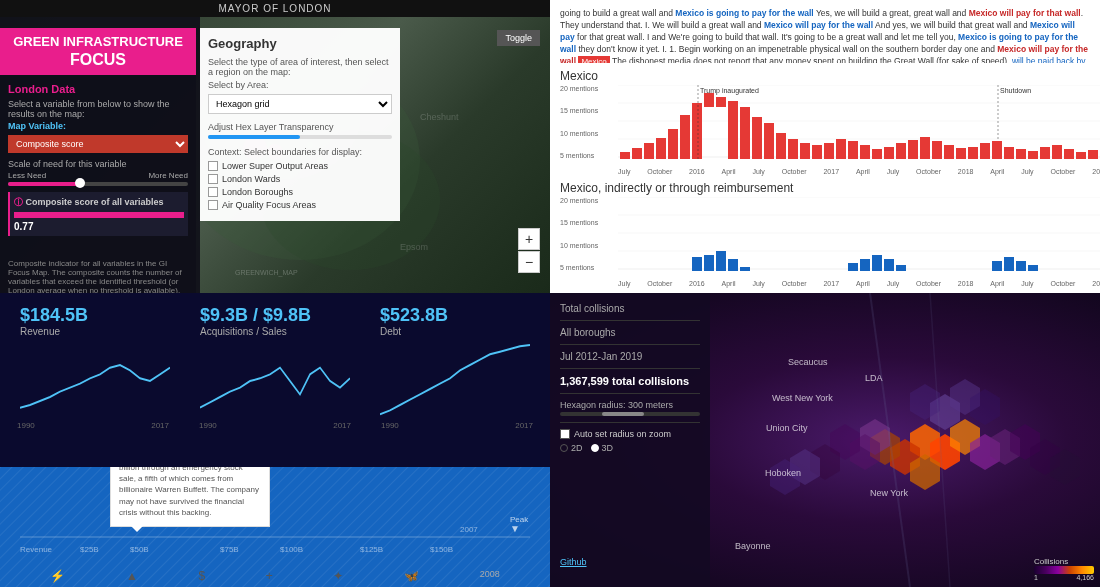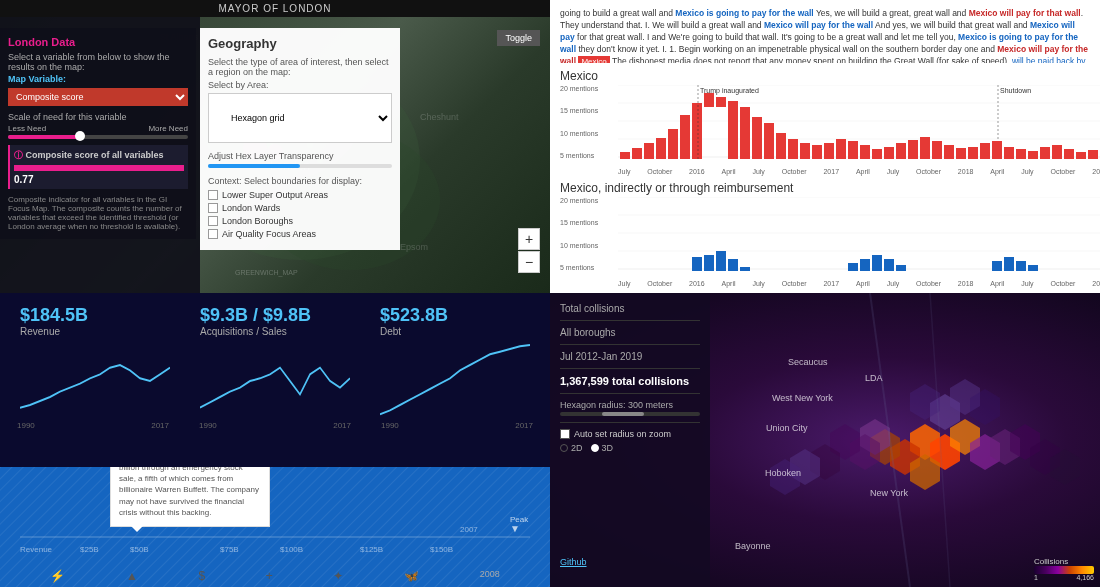--- a/index.html
+++ b/index.html
@@ -195,21 +195,21 @@
 
     .geo-sublabel {
       font-size: 9px;
       color: #555;
       margin-bottom: 3px;
     }
 
     .geo-select {
       width: 100%;
       border: 1px solid #ccc;
-      padding: 18px;
+      padding: 3px;
       font-size: 9px;
       margin-bottom: 8px;
       background: white;
     }
 
     .geo-transparency {
       font-size: 9px;
       color: #555;
       margin-bottom: 3px;
     }
@@ -643,20 +643,24 @@
       </svg>
     </div>
 
     <div class="map-overlay-dark"></div>
 
     <div class="top-bar">
       <span>MAYOR OF LONDON</span>
     </div>
 
     <div class="gi-sidebar">
+      <div class="gi-header">
+        <span>GREEN INFRASTRUCTURE</span>
+        <span class="focus">FOCUS</span>
+      </div>
       <div class="gi-body">
         <div class="gi-section-title">London Data</div>
         <div class="gi-label">Select a variable from below to show the results on the map:</div>
         <div class="gi-label">
           <span style="color:#4fc3f7;font-weight:bold">Map Variable:</span>
         </div>
         <select class="gi-select">
           <option>Composite score</option>
         </select>
 
@@ -672,21 +676,21 @@
 
         <div class="gi-info-box">
           <div class="gi-info-label">
             <span style="color:#e91e8c">ⓘ</span>
             <span style="color:#ccc;font-size:9px">Composite score of all variables</span>
           </div>
           <div class="gi-bar"></div>
           <div class="gi-value">0.77</div>
         </div>
 
-        <div class="gi-desc" style="margin-top:6px">Composite indicator for all variables in the GI Focus Map. The composite counts the number of variables that exceed the identified threshold (or London average when no threshold is available).</div>
+        <div class="gi-desc" style="margin-top:23px">Composite indicator for all variables in the GI Focus Map. The composite counts the number of variables that exceed the identified threshold (or London average when no threshold is available).</div>
       </div>
     </div>
 
     <div class="geo-panel">
       <div class="geo-title">Geography</div>
       <div class="geo-sublabel">Select the type of area of interest, then select a region on the map:</div>
       <div class="geo-sublabel">
         <span>Select by Area:</span>
       </div>
       <select class="geo-select">

